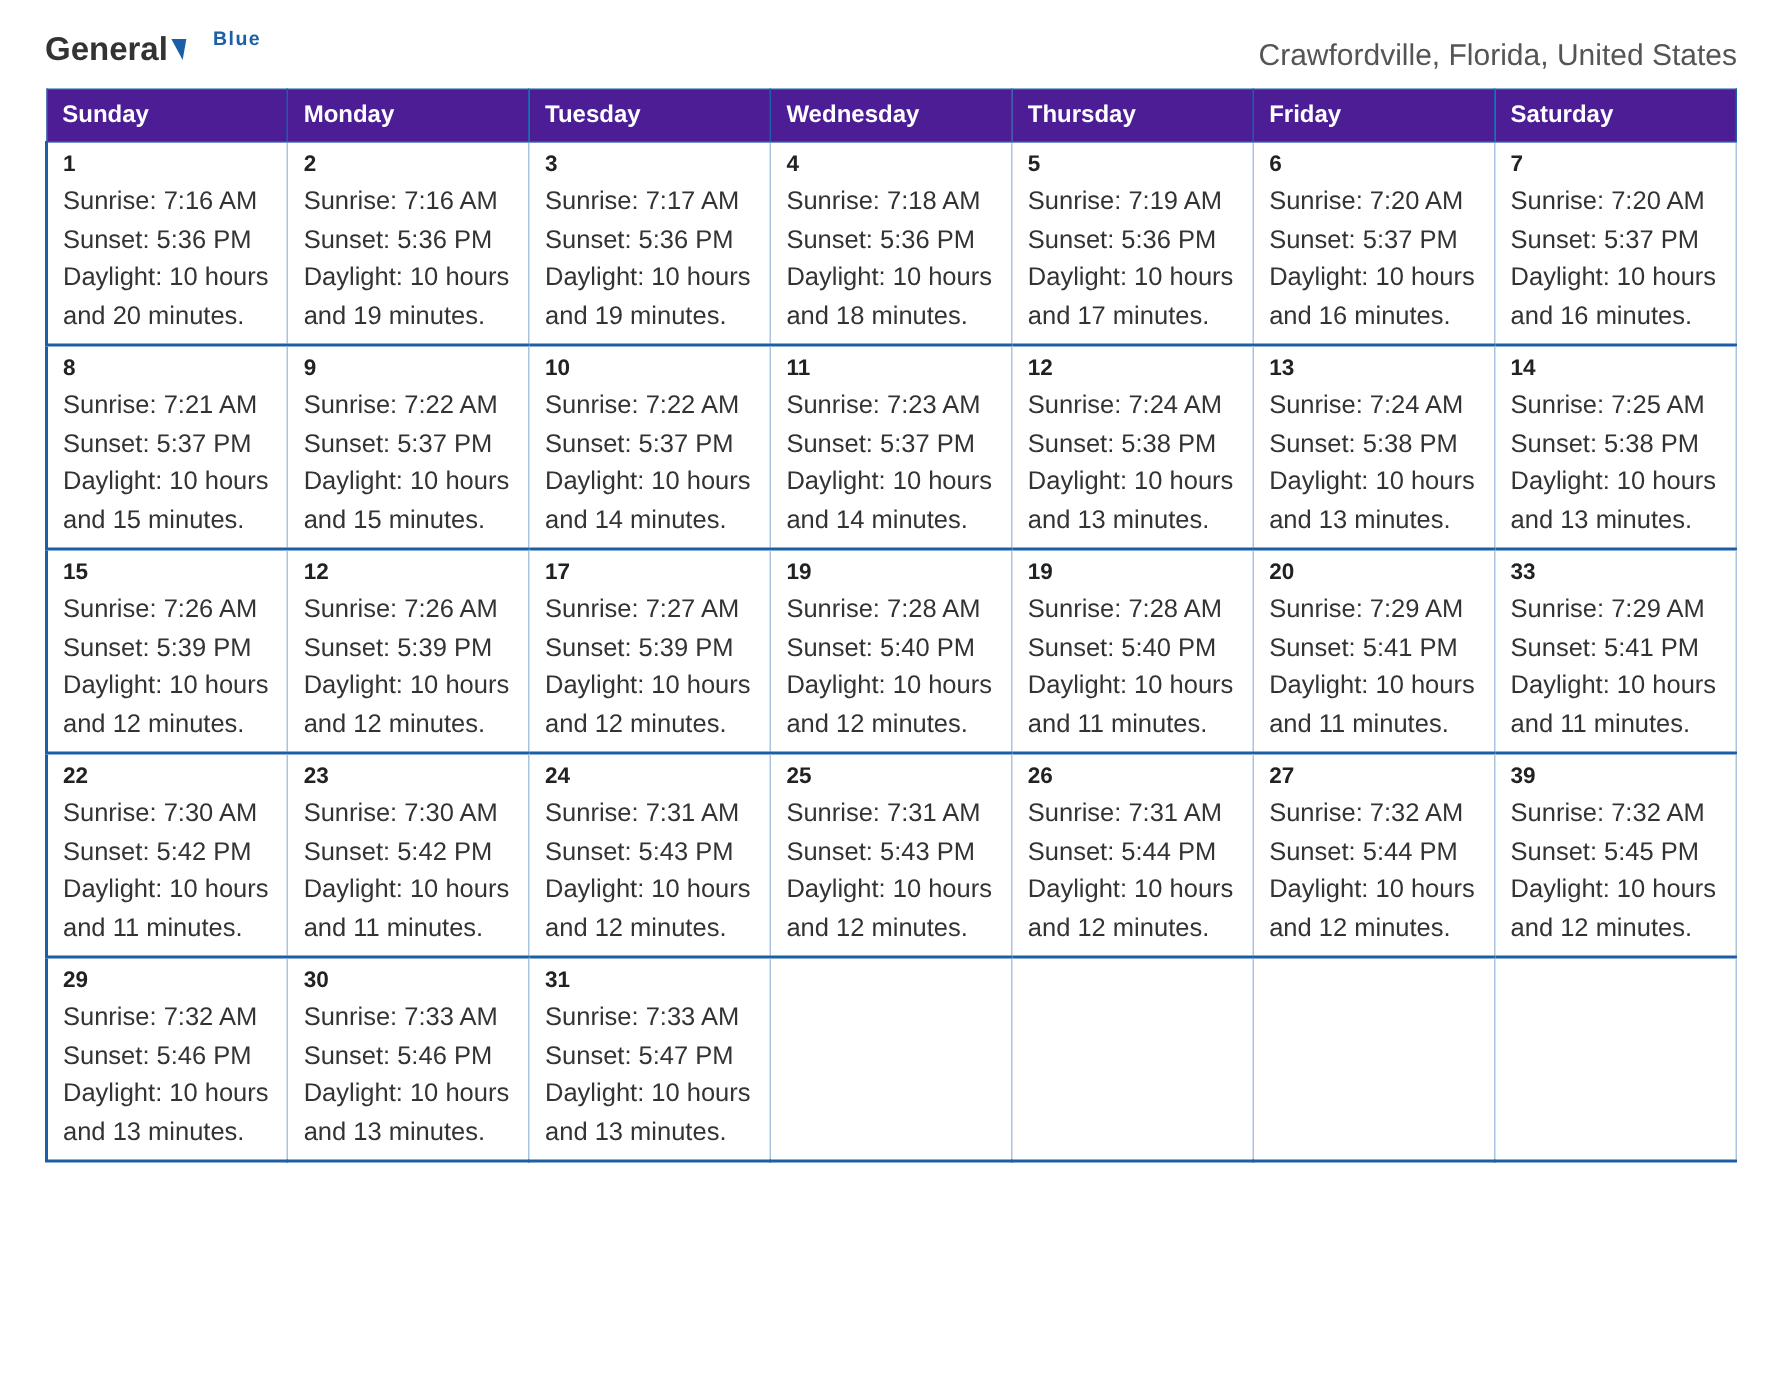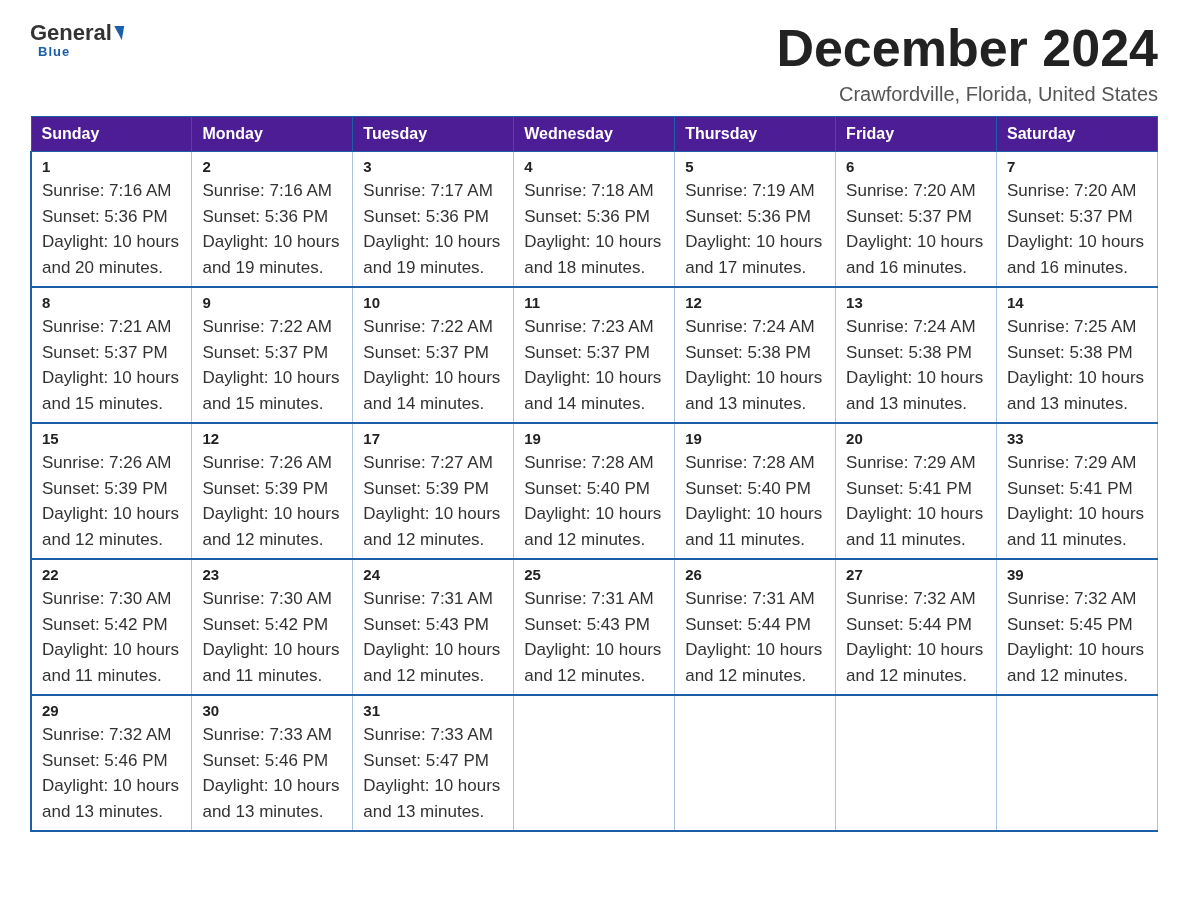--- a/index.html
+++ b/index.html
@@ -11,41 +11,41 @@
       padding: 20px 30px;
     }
     .header {
       display: flex;
       justify-content: space-between;
       align-items: flex-start;
       margin-bottom: 10px;
     }
     .logo {
       display: flex;
-      flex-direction: column;
+      flex-direction: row;
       align-items: flex-start;
     }
     .logo-text {
       display: flex;
       align-items: center;
       font-size: 22px;
       font-weight: bold;
       color: #333;
     }
     .logo-general { color: #333; }
     .logo-arrow {
       width: 0; height: 0;
       border-left: 10px solid transparent;
       border-right: 0px solid transparent;
       border-top: 14px solid #1a5fa8;
       display: inline-block;
       margin: 0 1px;
       transform: skewX(-10deg);
     }
-    .logo-sub { font-size: 13px; color: #1a5fa8; font-weight: bold; letter-spacing: 1px; margin-top: -2px; margin-left: 8px; }
+    .logo-sub { font-size: 13px; color: #1a5fa8; font-weight: bold; letter-spacing: 1px; margin-top: -2px; margin-left: 18px; }
     .title-block { text-align: right; }
     .month-title { font-size: 52px; font-weight: bold; color: #222; line-height: 1.1; }
     .location { font-size: 20px; color: #555; margin-top: 6px; }
     table {
       width: 100%;
       border-collapse: collapse;
       margin-top: 8px;
     }
     thead tr th {
       background-color: #4c1d95;
@@ -91,21 +91,20 @@
 
 <div class="header">
   <div class="logo">
     <div class="logo-text">
       <span class="logo-general">General</span>
       <span class="logo-arrow"></span>
     </div>
     <span class="logo-sub">Blue</span>
   </div>
   <div class="title-block">
-    <div class="month-title">December 2024</div>
     <div class="location">Crawfordville, Florida, United States</div>
   </div>
 </div>
 
 <table>
   <thead>
     <tr>
     <th>Sunday</th>
         <th>Monday</th>
         <th>Tuesday</th>

